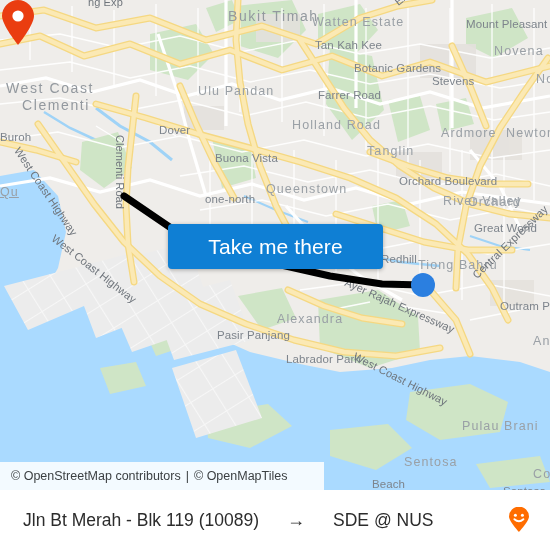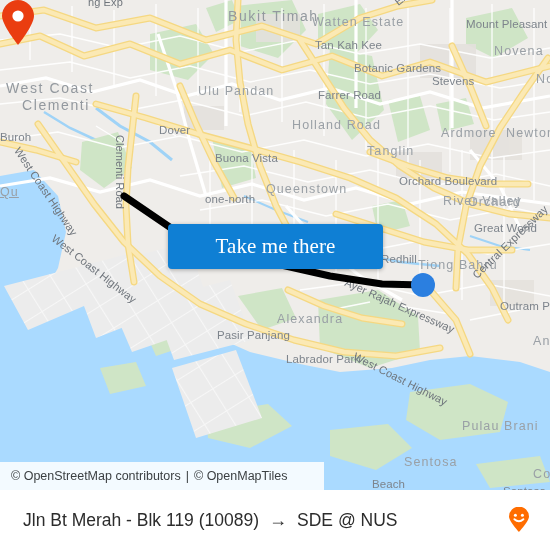--- a/index.html
+++ b/index.html
@@ -32,21 +32,21 @@
   #pin{position:absolute;left:106px;top:162px;width:36px;height:46px;}
   #dot{
     position:absolute;left:411px;top:273px;width:24px;height:24px;
     border-radius:50%;background:#2b7fe0;box-shadow:0 0 0 0 rgba(0,0,0,0);
   }
 
   
   #takebtn{
     position:absolute;left:168px;top:224px;width:215px;height:45px;
     background:#0f7fd4;border:none;border-radius:4px;
-    color:#ffffff;font-size:21px;font-family:Liberation Serif, serif;
+    color:#ffffff;font-size:21px;font-family:Liberation Sans, sans-serif;
     letter-spacing:.1px;cursor:pointer;
     box-shadow:0 1px 4px rgba(0,0,0,.30);
     display:flex;align-items:center;justify-content:center;
     padding:0;
   }
 
   
   #attrib{
     position:absolute;left:0;top:462px;height:28px;
     background:rgba(255,255,255,.86);
@@ -57,21 +57,21 @@
   }
   #attrib .sep{padding:0 5px;color:#3c4043;}
 
   
   #footer{
     position:absolute;left:0;top:490px;width:550px;height:60px;
     background:#ffffff;display:flex;align-items:center;
   }
   #ftitle{
     position:absolute;left:23px;top:0;height:60px;
-    display:flex;align-items:center;gap:9px;
+    display:flex;align-items:center;gap:27px;
     font-size:17.5px;color:#2c2c2c;white-space:nowrap;
   }
   #ftitle .arrow{font-size:18px;color:#2c2c2c;padding:0 1px;}
   #brand{
     position:absolute;right:18px;top:0;height:60px;
     display:flex;align-items:center;gap:2px;
   }
   #brand .word{
     font-size:25px;font-weight:bold;color:#1a1a1a;
     letter-spacing:-.5px;font-family:"DejaVu Sans", sans-serif;

